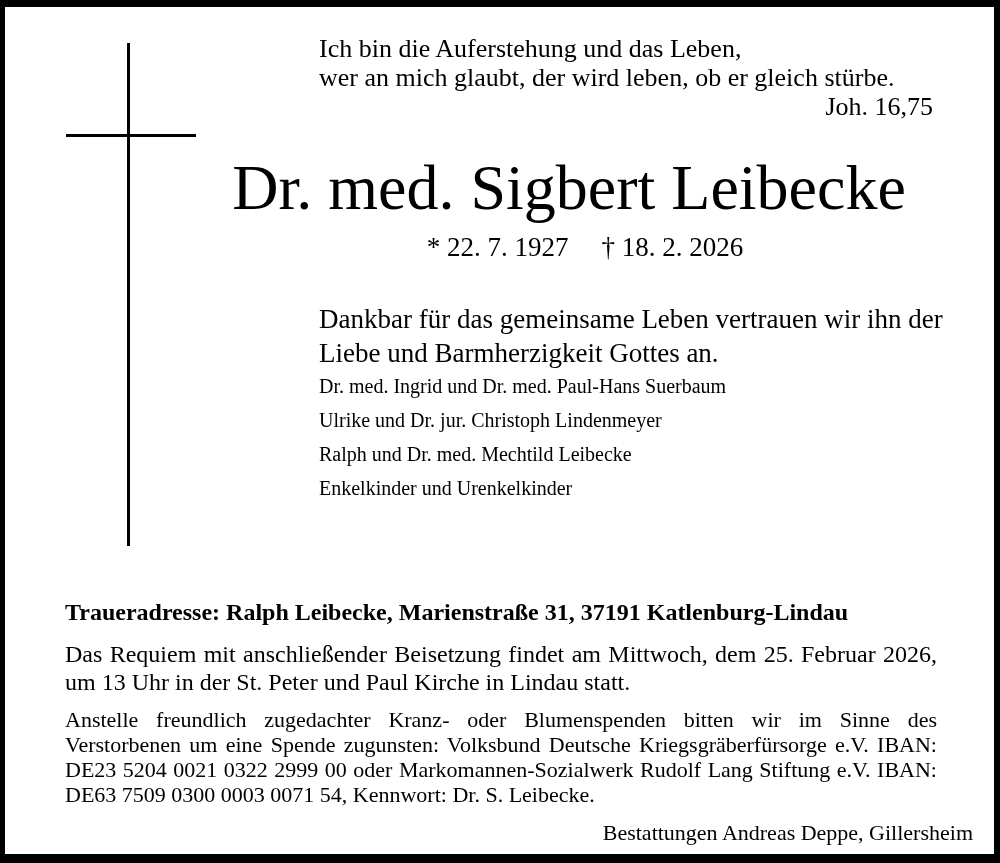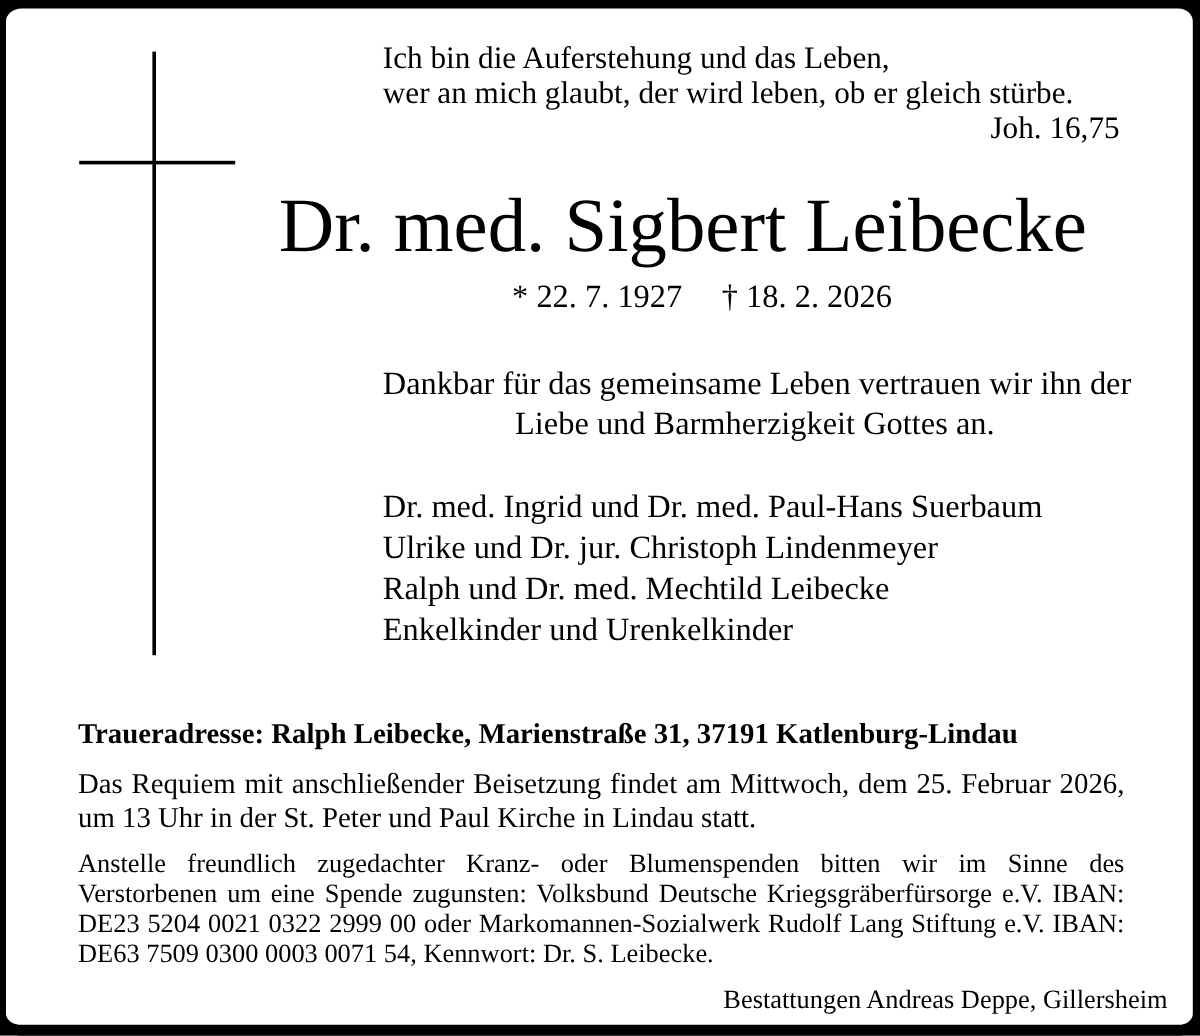--- a/index.html
+++ b/index.html
@@ -14,21 +14,20 @@
     width: 1000px;
     height: 863px;
     box-sizing: border-box;
     background: #ffffff;
     border-style: solid;
     border-color: #000000;
     border-width: 7px 6px 9px 5px;
     font-family: "Liberation Serif", "DejaVu Serif", serif;
     color: #000000;
     overflow: hidden;
-    border-radius: 18px;
   }
   .abs { position: absolute; }
 
   
   .cross-v {
     left: 122px; top: 36px;
     width: 3px; height: 503px;
     background: #000;
   }
   .cross-h {
@@ -65,26 +64,25 @@
     white-space: nowrap;
   }
   .datesbox .death { margin-left: 33px; }
 
   
   .tribute {
     left: 314px; top: 295px;
     width: 620px;
     font-size: 27px;
     line-height: 34px;
-    text-align: center;
   }
   .mourners {
-    left: 314px; top: 398px;
+    left: 314px; top: 362px;
     width: 620px;
-    font-size: 27px;
+    font-size: 20px;
     line-height: 34px;
   }
   .nw { white-space: nowrap; }
 
   
   .contact {
     left: 60px; top: 591px;
     width: 872px;
     font-size: 24px;
     line-height: 28px;

